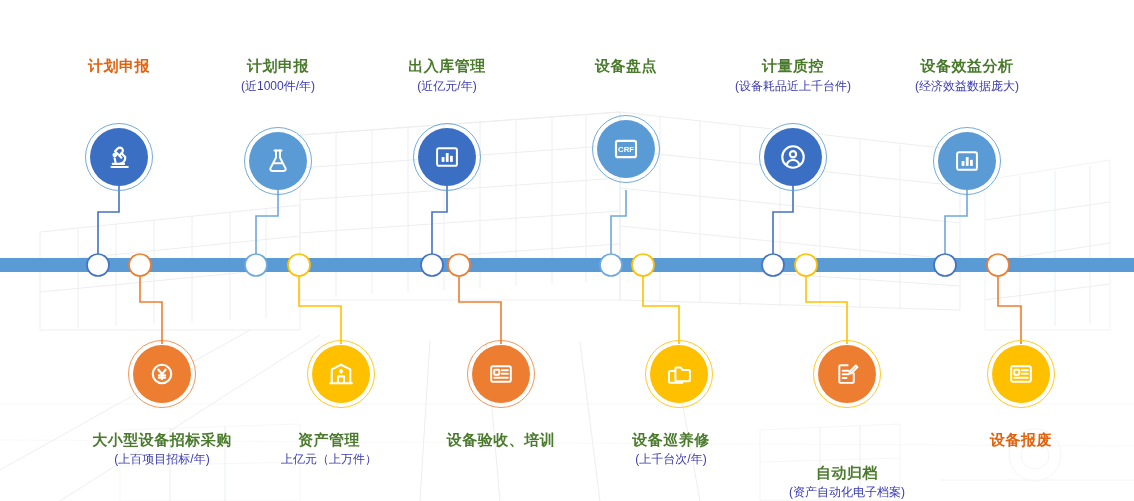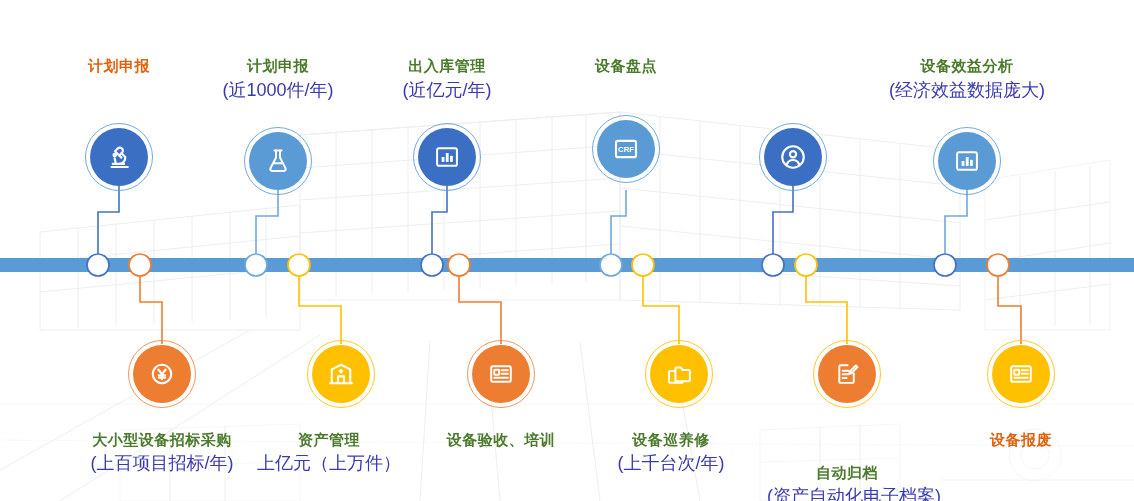--- a/index.html
+++ b/index.html
@@ -31,21 +31,21 @@
   .bubble svg{position:relative;display:block;}
 
   
   .lbl{position:absolute;text-align:center;white-space:nowrap;}
   .lbl .title{
     font-size:15px;font-weight:bold;line-height:1.05;
     color:#4a7a2c;letter-spacing:.5px;
   }
   .lbl .title.accent{color:#E2620E;}
   .lbl .sub{
-    font-size:18px;color:#3a3ab0;line-height:1.15;margin-top:6px;
+    font-size:12px;color:#3a3ab0;line-height:1.15;margin-top:6px;
     font-weight:normal;
   }
   .lbl.below .sub{margin-top:5px;}
 </style>
 </head>
 <body>
 
 <div id="stage">
 
   <svg id="bg-watermark" viewBox="0 0 1134 501" preserveAspectRatio="none">
@@ -213,20 +213,24 @@
     <div class="sub"></div>
   </div>
   <div class="bubble" style="left:597px;top:120px;background:#5B9BD5;">
     <span class="ring"></span>
     <svg width="30" height="30" viewBox="0 0 24 24">
       <rect x="4" y="5.5" width="16" height="13" rx="1.4" fill="none" stroke="#fff" stroke-width="1.7"></rect>
       <text x="12" y="14.3" font-family="'Liberation Sans',sans-serif" font-size="6.2" font-weight="bold" fill="#fff" text-anchor="middle">CRF</text>
     </svg>
   </div>
 
+  <div class="lbl" style="left:693px;top:58px;width:200px;">
+    <div class="title">计量质控</div>
+    <div class="sub">(设备耗品近上千台件)</div>
+  </div>
   <div class="bubble" style="left:764px;top:128px;background:#3B6FC4;">
     <span class="ring"></span>
     <svg width="30" height="30" viewBox="0 0 24 24" fill="none" stroke="#fff" stroke-width="1.7">
       <circle cx="12" cy="12" r="8.6"></circle>
       <circle cx="12" cy="9.8" r="2.5"></circle>
       <path d="M7.2 17.6a5.2 5.2 0 0 1 9.6 0" stroke-linecap="round"></path>
     </svg>
   </div>
 
   <div class="lbl" style="left:867px;top:58px;width:200px;">

